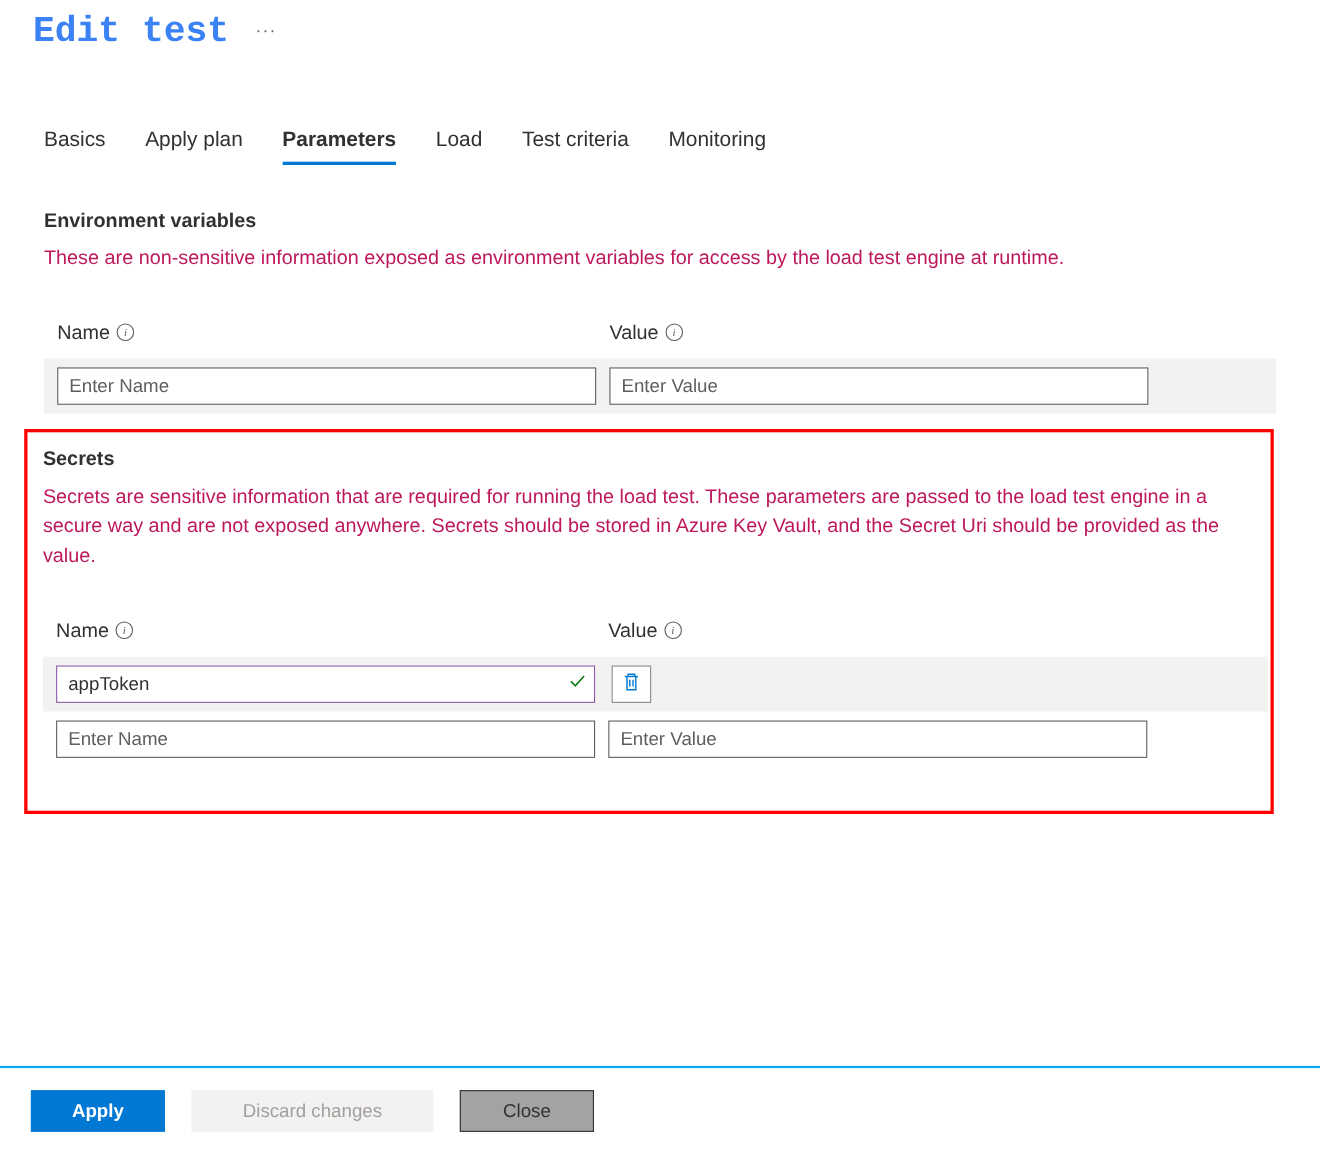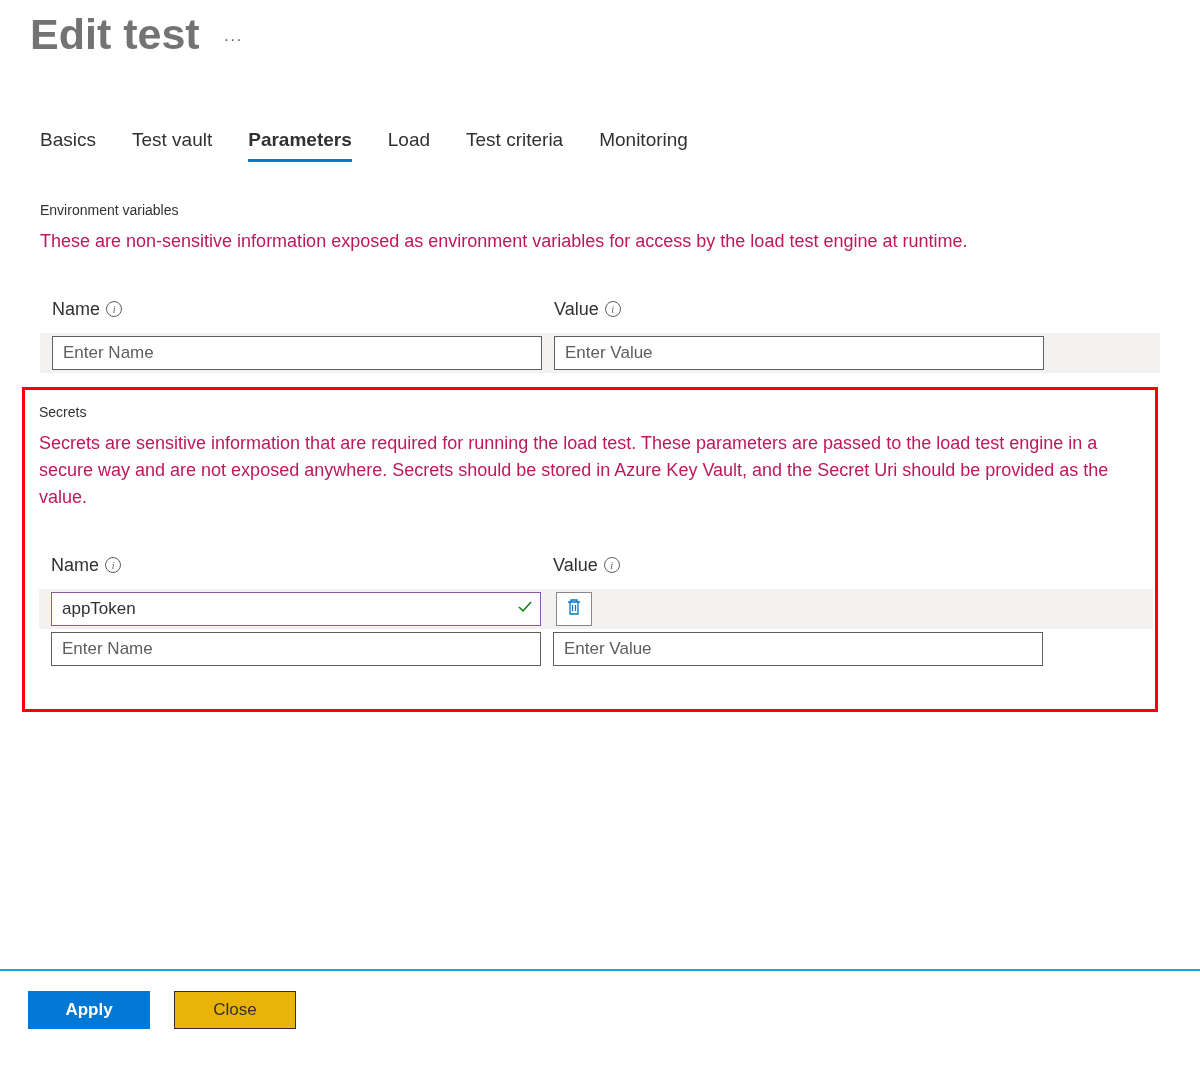--- a/index.html
+++ b/index.html
@@ -11,23 +11,24 @@
       height: 1067px;
       position: relative;
     }
     .header {
       display: flex;
       align-items: baseline;
       padding: 10px 30px 0 30px;
       gap: 24px;
     }
     .page-title {
-      font-size: 43px;
+      font-size: 33px;
       font-weight: 600;
-      color: #737373;
+      color: #3b82f6;
+      font-family: Liberation Mono, monospace;
     }
     .more-icon {
       color: #605e5c;
       font-size: 16px;
       letter-spacing: 1px;
       position: relative;
       top: -4px;
     }
     .tabs {
       display: flex;
@@ -43,42 +44,42 @@
       border-bottom: 3px solid transparent;
     }
     .tab.active {
       font-weight: 600;
       border-bottom: 3px solid #0078d4;
     }
     .content {
       padding: 40px 40px 0 40px;
     }
     .section-title {
-      font-size: 14px;
-      font-weight: 400;
+      font-size: 18px;
+      font-weight: 700;
       margin-bottom: 10px;
     }
     .section-desc {
       font-size: 18px;
       color: #be185d;
       line-height: 1.5;
       margin-bottom: 30px;
     }
     .table-header-row, .table-data-row {
       display: flex;
       align-items: center;
       padding: 0 12px;
     }
     .table-header-row {
       height: 48px;
       text-align: center;
     }
     .table-data-row {
       background: #f3f2f1;
-      height: 40px;
+      height: 50px;
     }
     .col-name { width: 500px; display:flex; align-items:center; gap:6px;}
     .col-value { width: 500px; display:flex; align-items:center; gap:6px; margin-left:2px;}
     .col-action { width: 46px; display:flex; justify-content:center; align-items:center;}
     .col-label {
       font-size: 18px;
       color: #323130;
     }
     .info-icon {
       display: inline-flex;
@@ -150,34 +151,34 @@
       min-width: 122px;
       font-size: 17px;
       cursor: pointer;
       border: none;
       display:flex;
       align-items:center;
       justify-content:center;
     }
     .btn-primary { background:#0078d4; color:#fff; font-weight:600; }
     .btn-discard { background:#f3f2f1; color:#a19f9d; width:220px; }
-    .btn-default { background:#eab308; border:1px solid #323130; color:#323130; }
+    .btn-default { background:#a3a3a3; border:1px solid #323130; color:#323130; }
     .table-data-row.plain { background: #fff; }
   </style>
 </head>
 <body>
 
 <div class="header">
   <div class="page-title">Edit test</div>
   <div class="more-icon">···</div>
 </div>
 
 <div class="tabs">
   <div class="tab">Basics</div>
-  <div class="tab">Test vault</div>
+  <div class="tab">Apply plan</div>
   <div class="tab active">Parameters</div>
   <div class="tab">Load</div>
   <div class="tab">Test criteria</div>
   <div class="tab">Monitoring</div>
 </div>
 
 <div class="content">
   <div class="section-title">Environment variables</div>
   <div class="section-desc">These are non-sensitive information exposed as environment variables for access by the load test engine at runtime.</div>
 
@@ -245,14 +246,15 @@
       <div class="col-value">
         <input class="text-input" placeholder="Enter Value" style="">
       </div>
       <div class="col-action"></div>
     </div>
   </div>
 </div>
 
 <div class="footer">
   <button class="btn btn-primary">Apply</button>
+  <button class="btn btn-discard">Discard changes</button>
   <button class="btn btn-default">Close</button>
 </div>
 
 </body></html>

